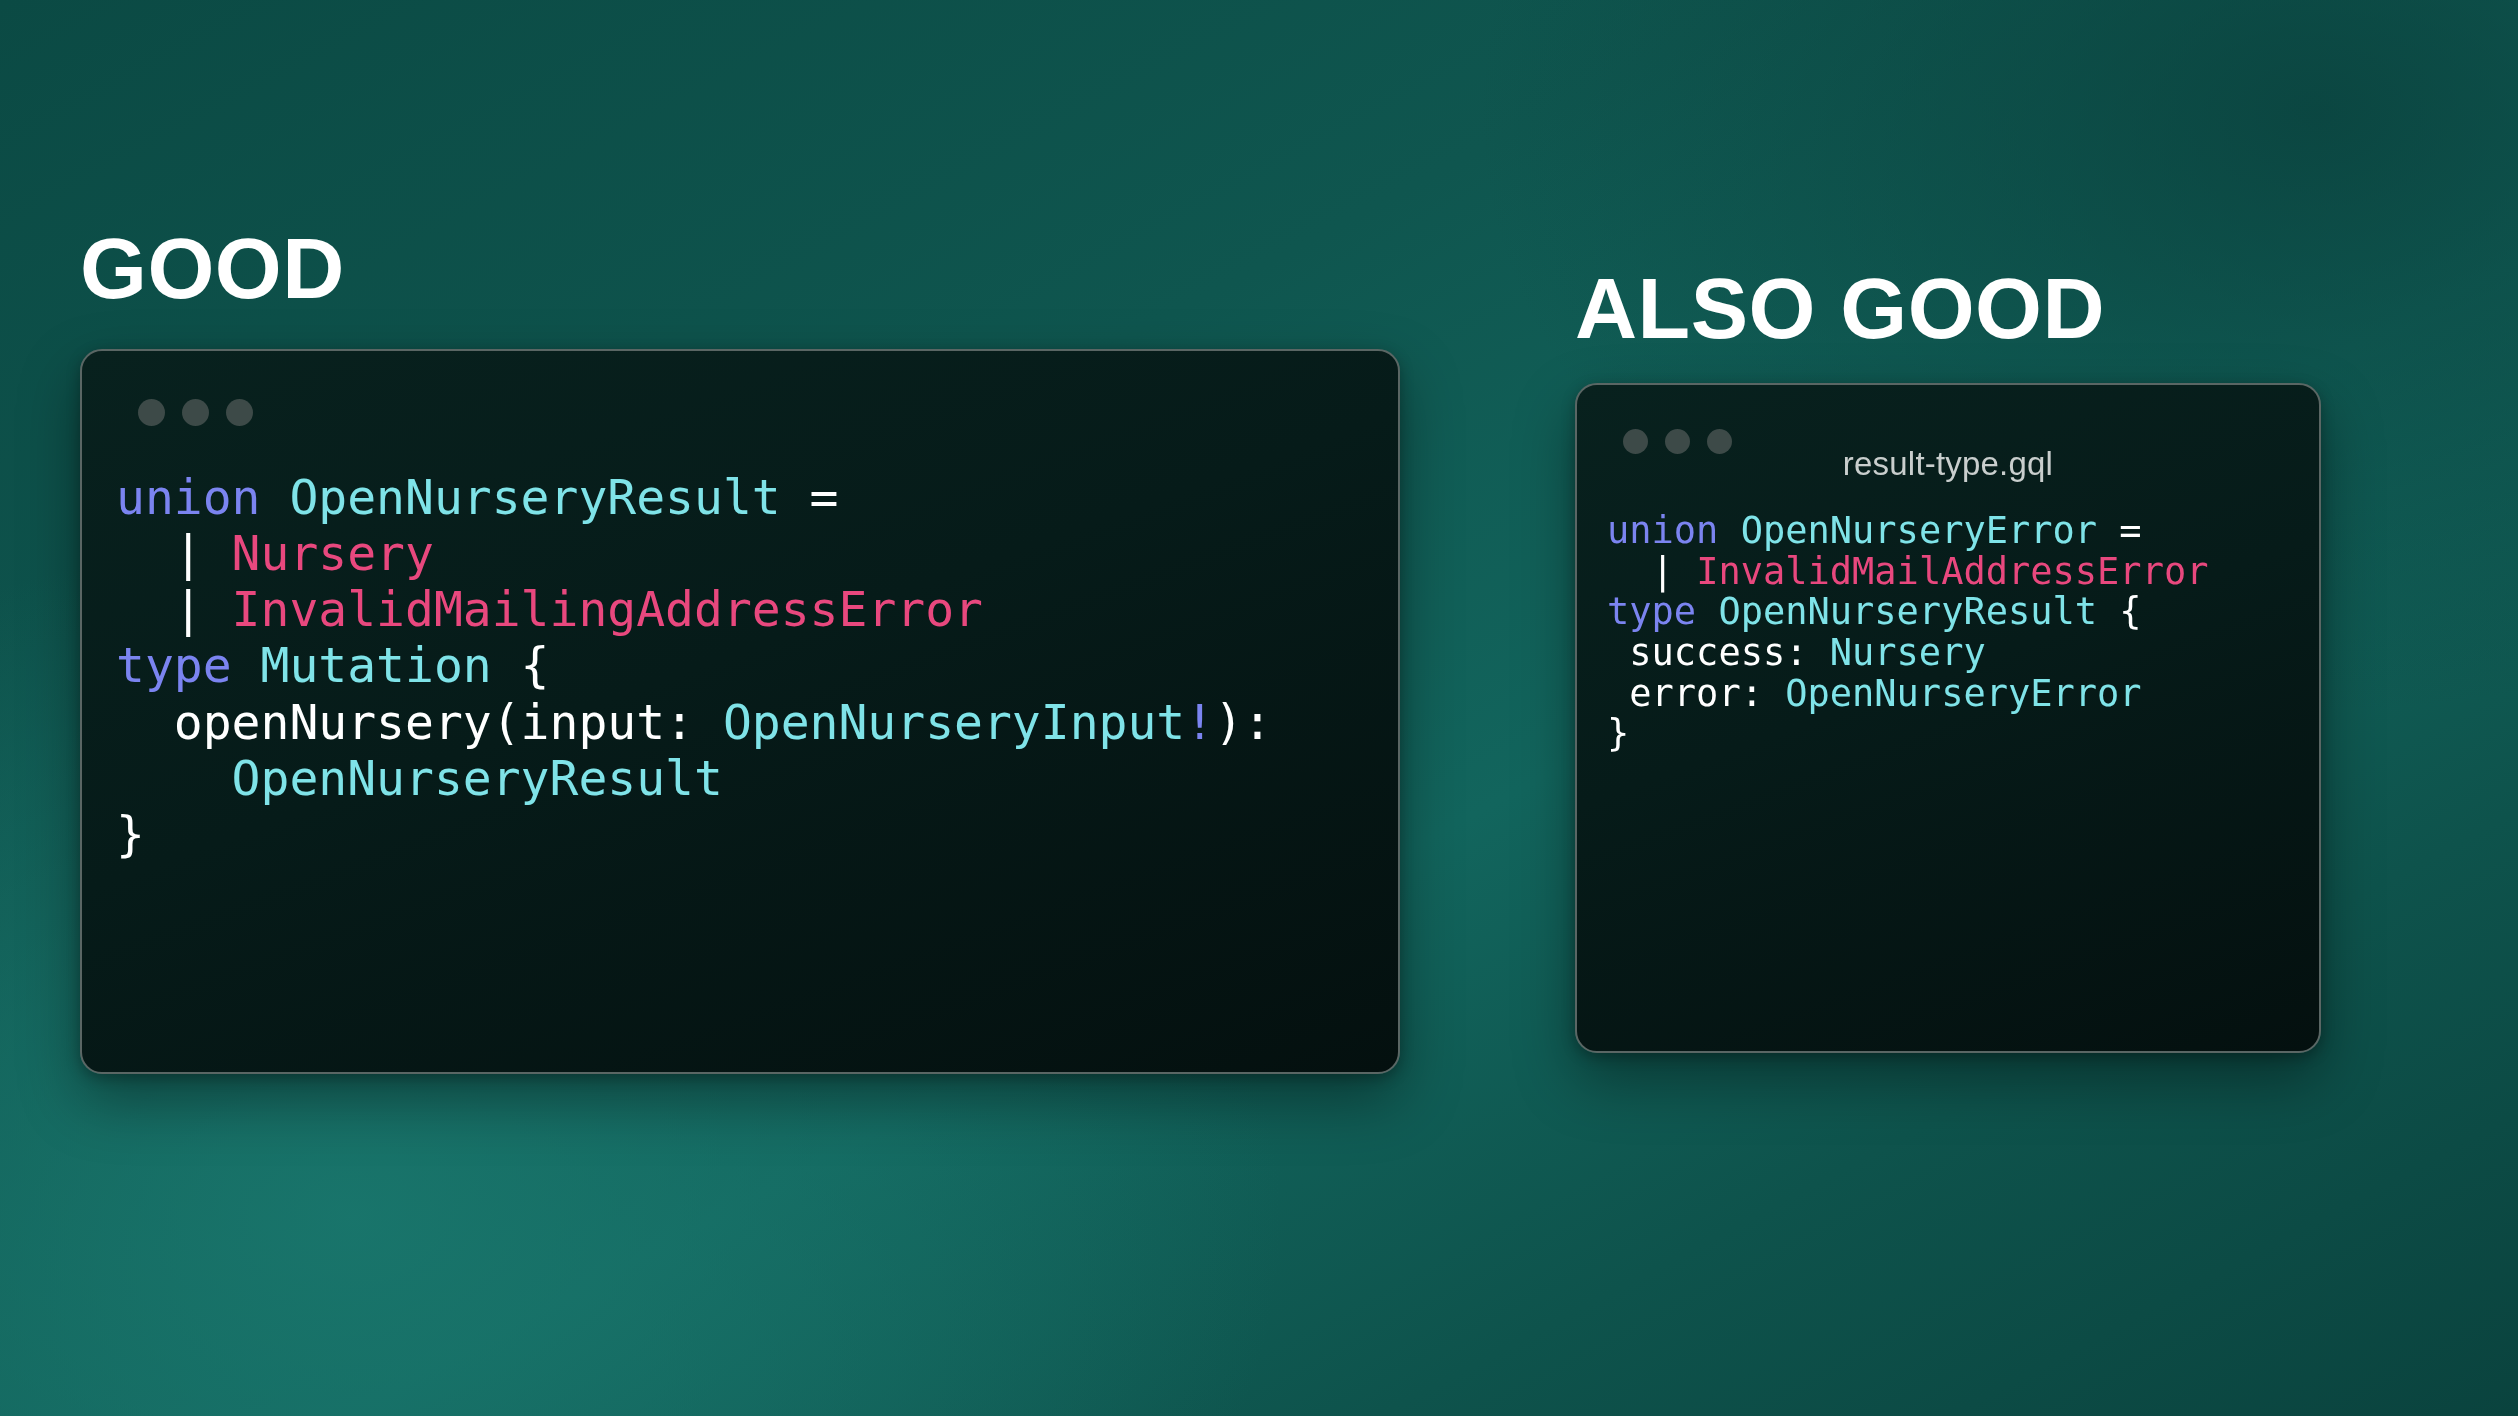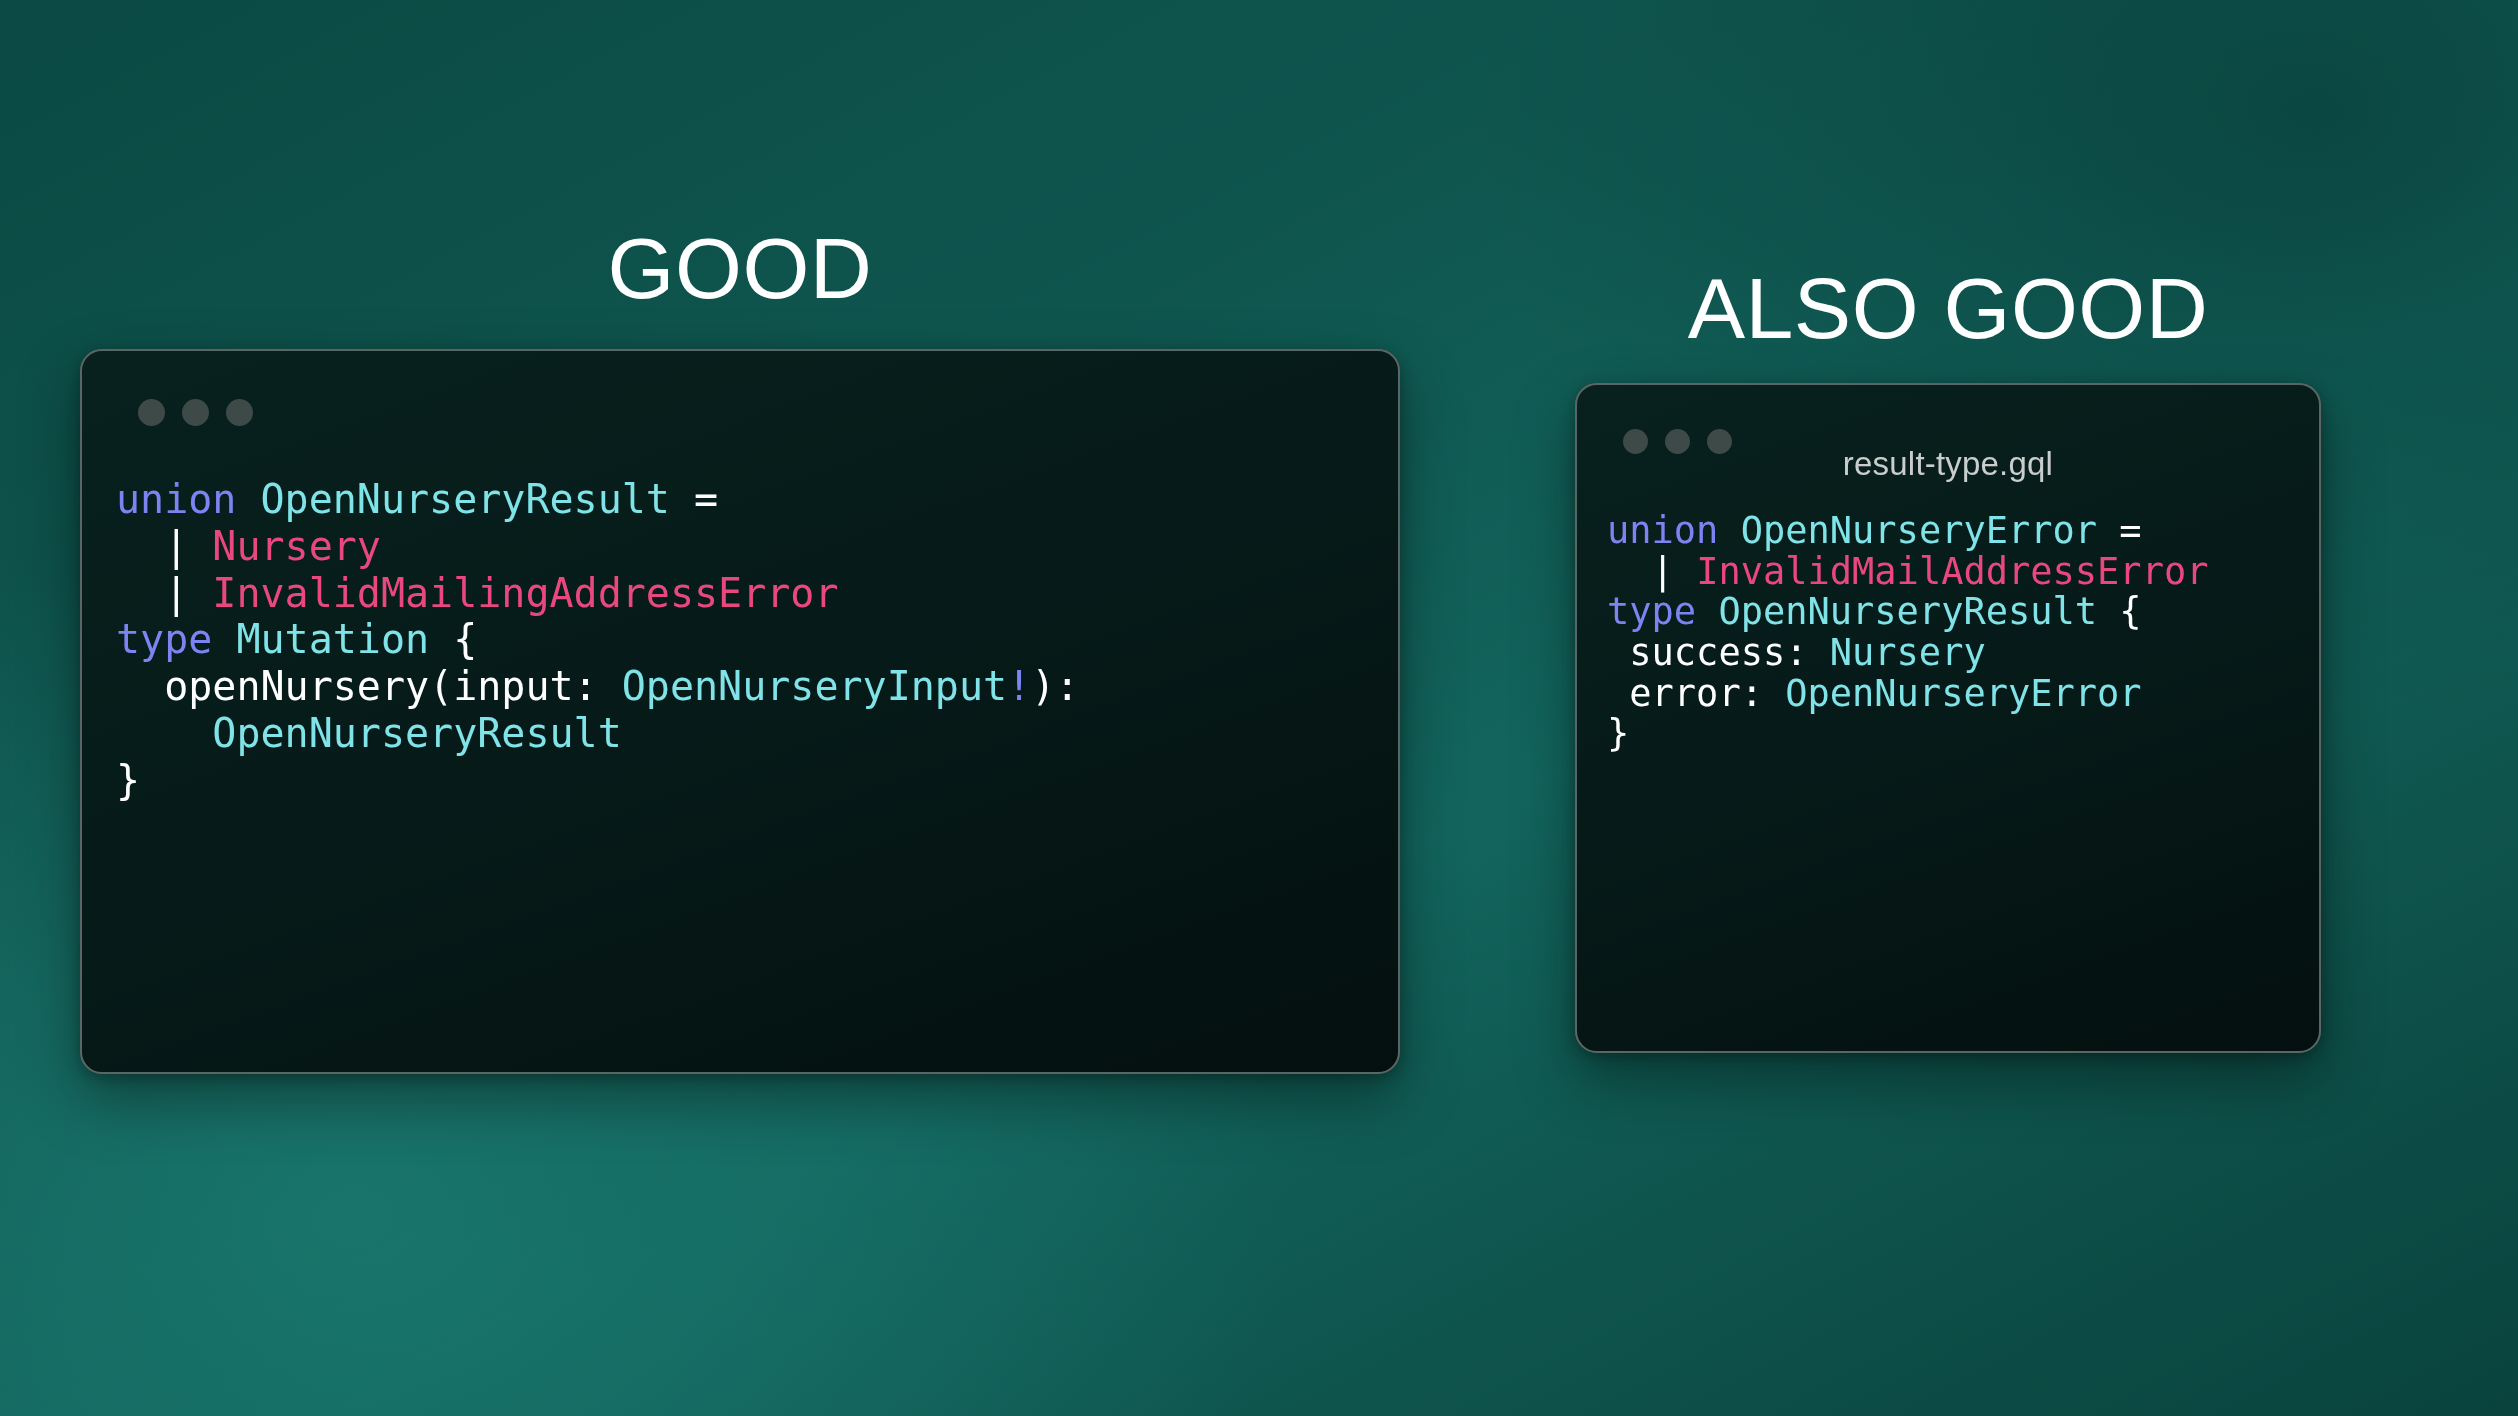--- a/index.html
+++ b/index.html
@@ -30,23 +30,23 @@
   .panel {
     position: absolute;
   }
   #panel-good   { left: 80px;  top: 225px; width: 1320px; }
   #panel-also   { left: 1575px; top: 265px; width: 746px; }
 
   
   .heading {
     color: #ffffff;
     font-family: "Liberation Sans", sans-serif;
-    font-weight: 400;
+    font-weight: 700;
     letter-spacing: 0.5px;
-    text-align: center;
+    text-align: left;
     line-height: 1;
     white-space: nowrap;
   }
   #panel-good .heading { font-size: 86px; margin-bottom: 38px; }
   #panel-also .heading { font-size: 86px; margin-bottom: 32px; }
 
   
   .window {
     position: relative;
     border-radius: 22px;
@@ -89,25 +89,25 @@
     font-family: "Liberation Sans", sans-serif;
     font-weight: 400;
     font-size: 34px;
     letter-spacing: 0.2px;
   }
   #window-also .filename { font-size: 33px; top: 34px; }
 
   
   .code {
     font-family: "DejaVu Sans Mono", monospace;
-    font-size: 40px;
+    font-size: 48px;
     line-height: 1.17;
     white-space: pre;
     color: #ffffff;
-    margin-top: 31px;
+    margin-top: 24px;
   }
   #window-also .code { font-size: 37px; line-height: 1.1; margin-top: 34px; }
 
   .tok-kw    { color: #7b84f0; }
   .tok-type  { color: #7fe3e8; }
   .tok-member{ color: #e8487e; }
   .tok-plain { color: #ffffff; }
   .tok-punct { color: #ffffff; }
   .tok-bang  { color: #7b84f0; }
   .tok-pipe  { color: #ffffff; }

